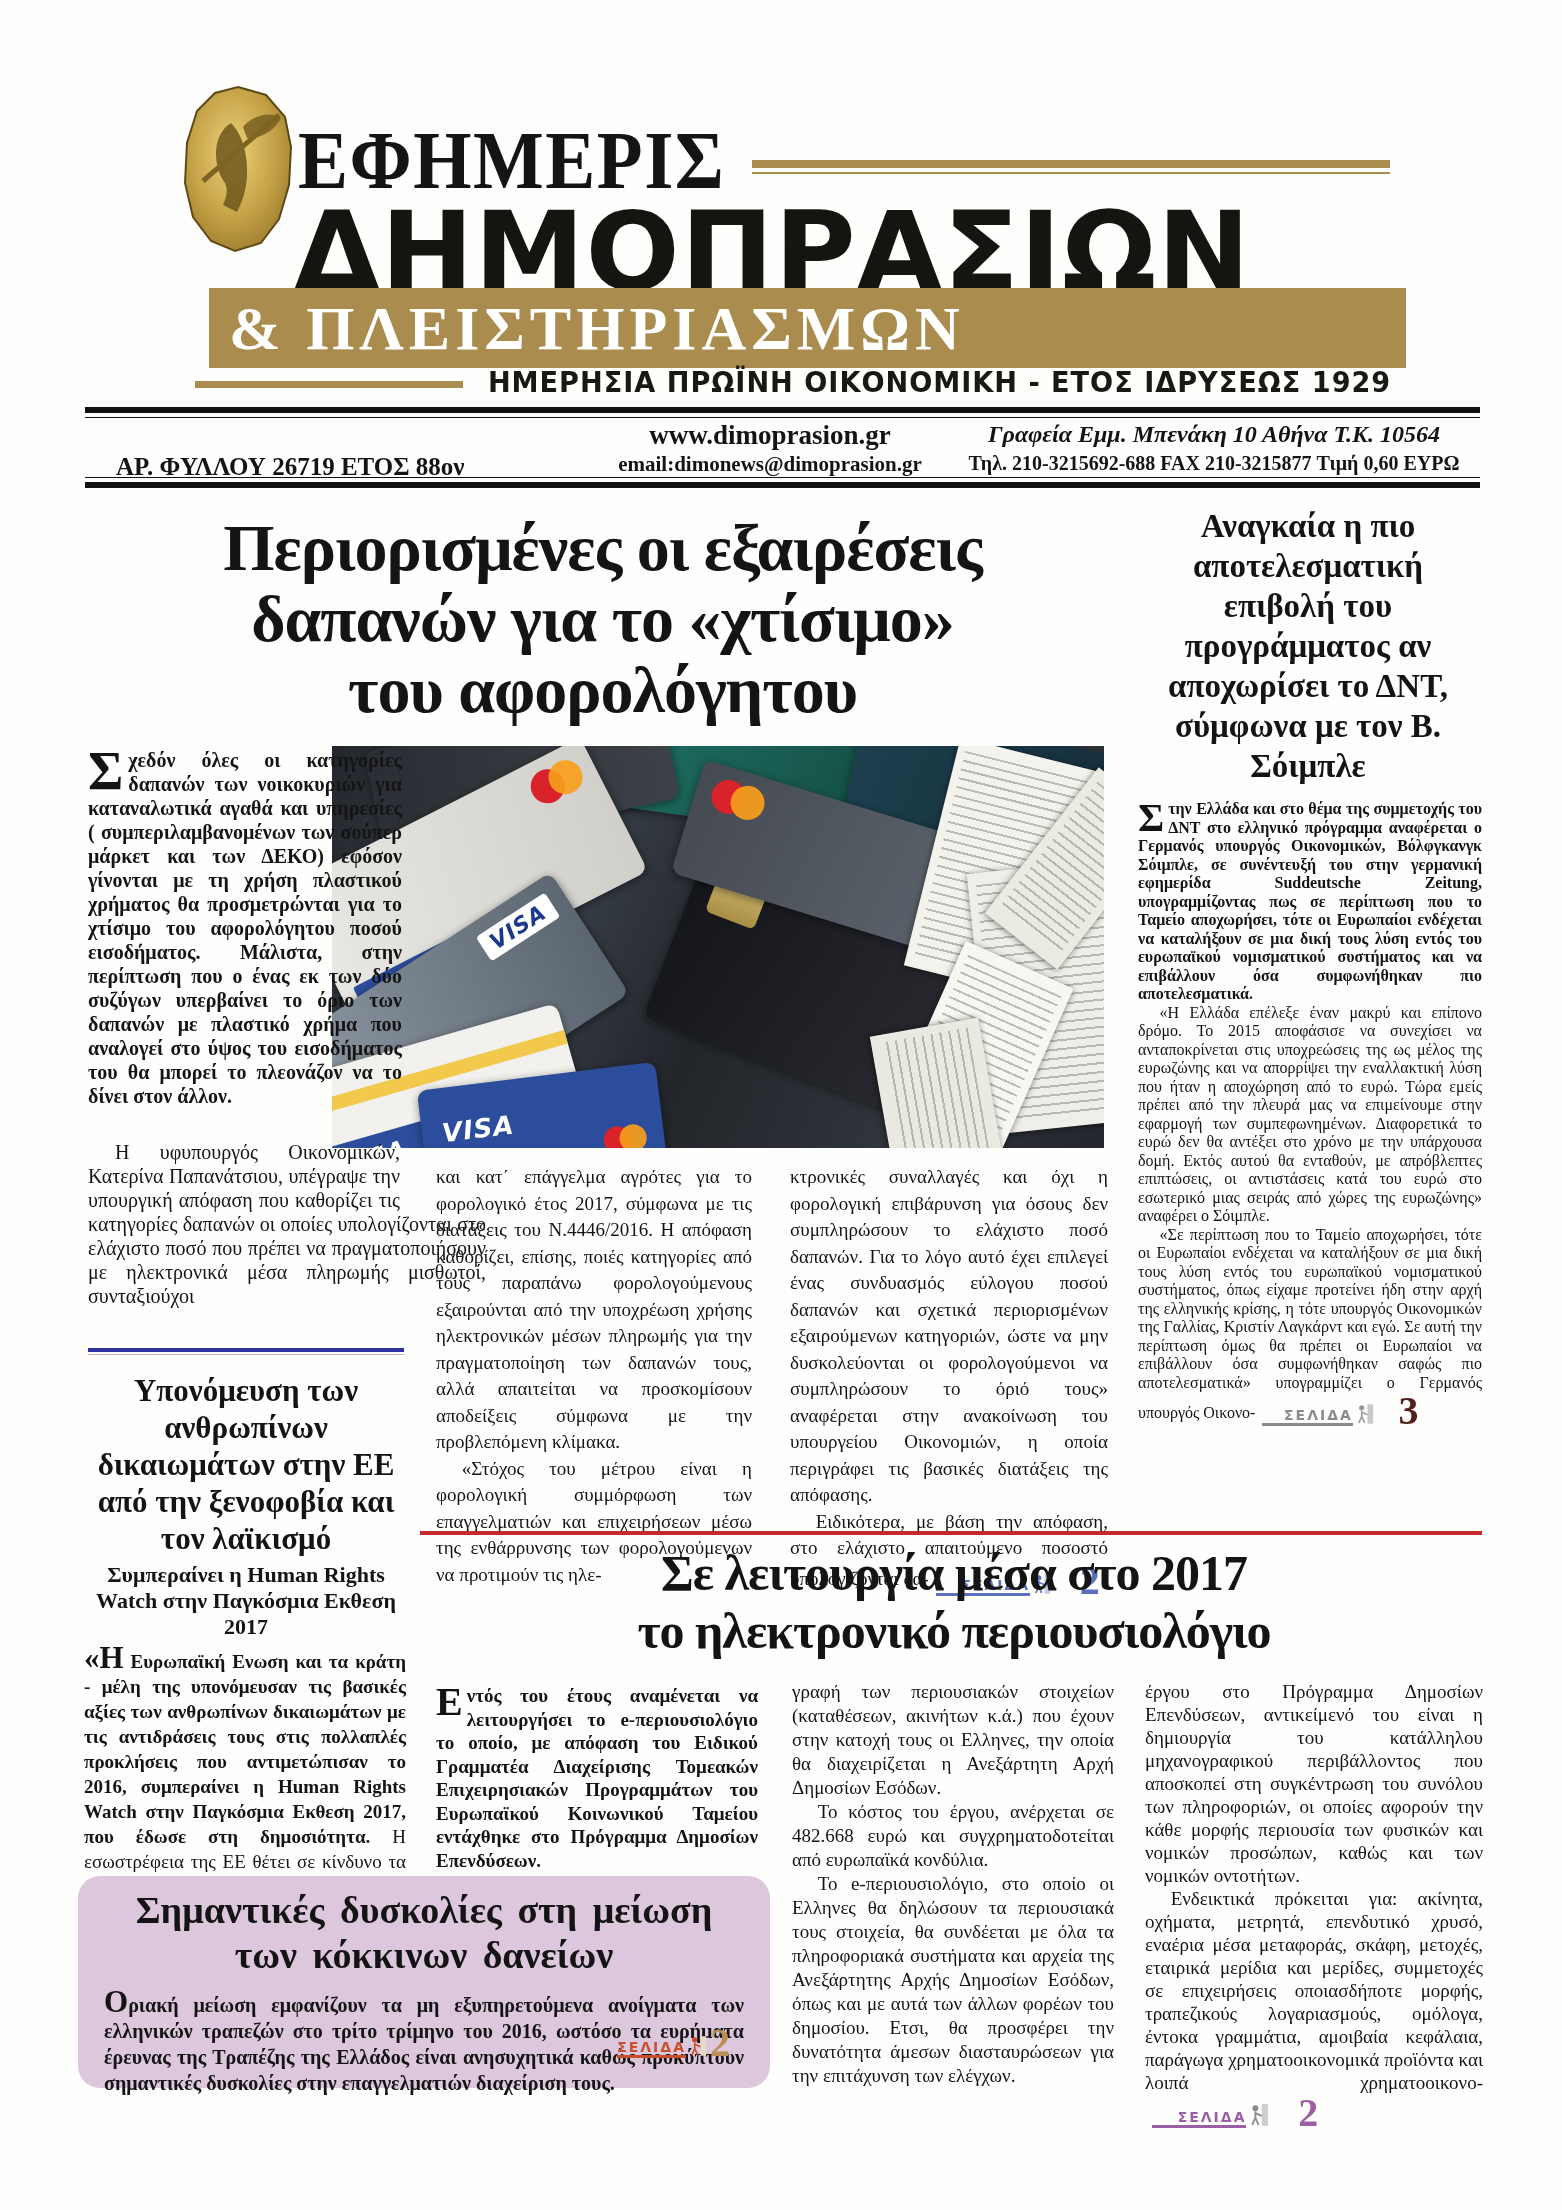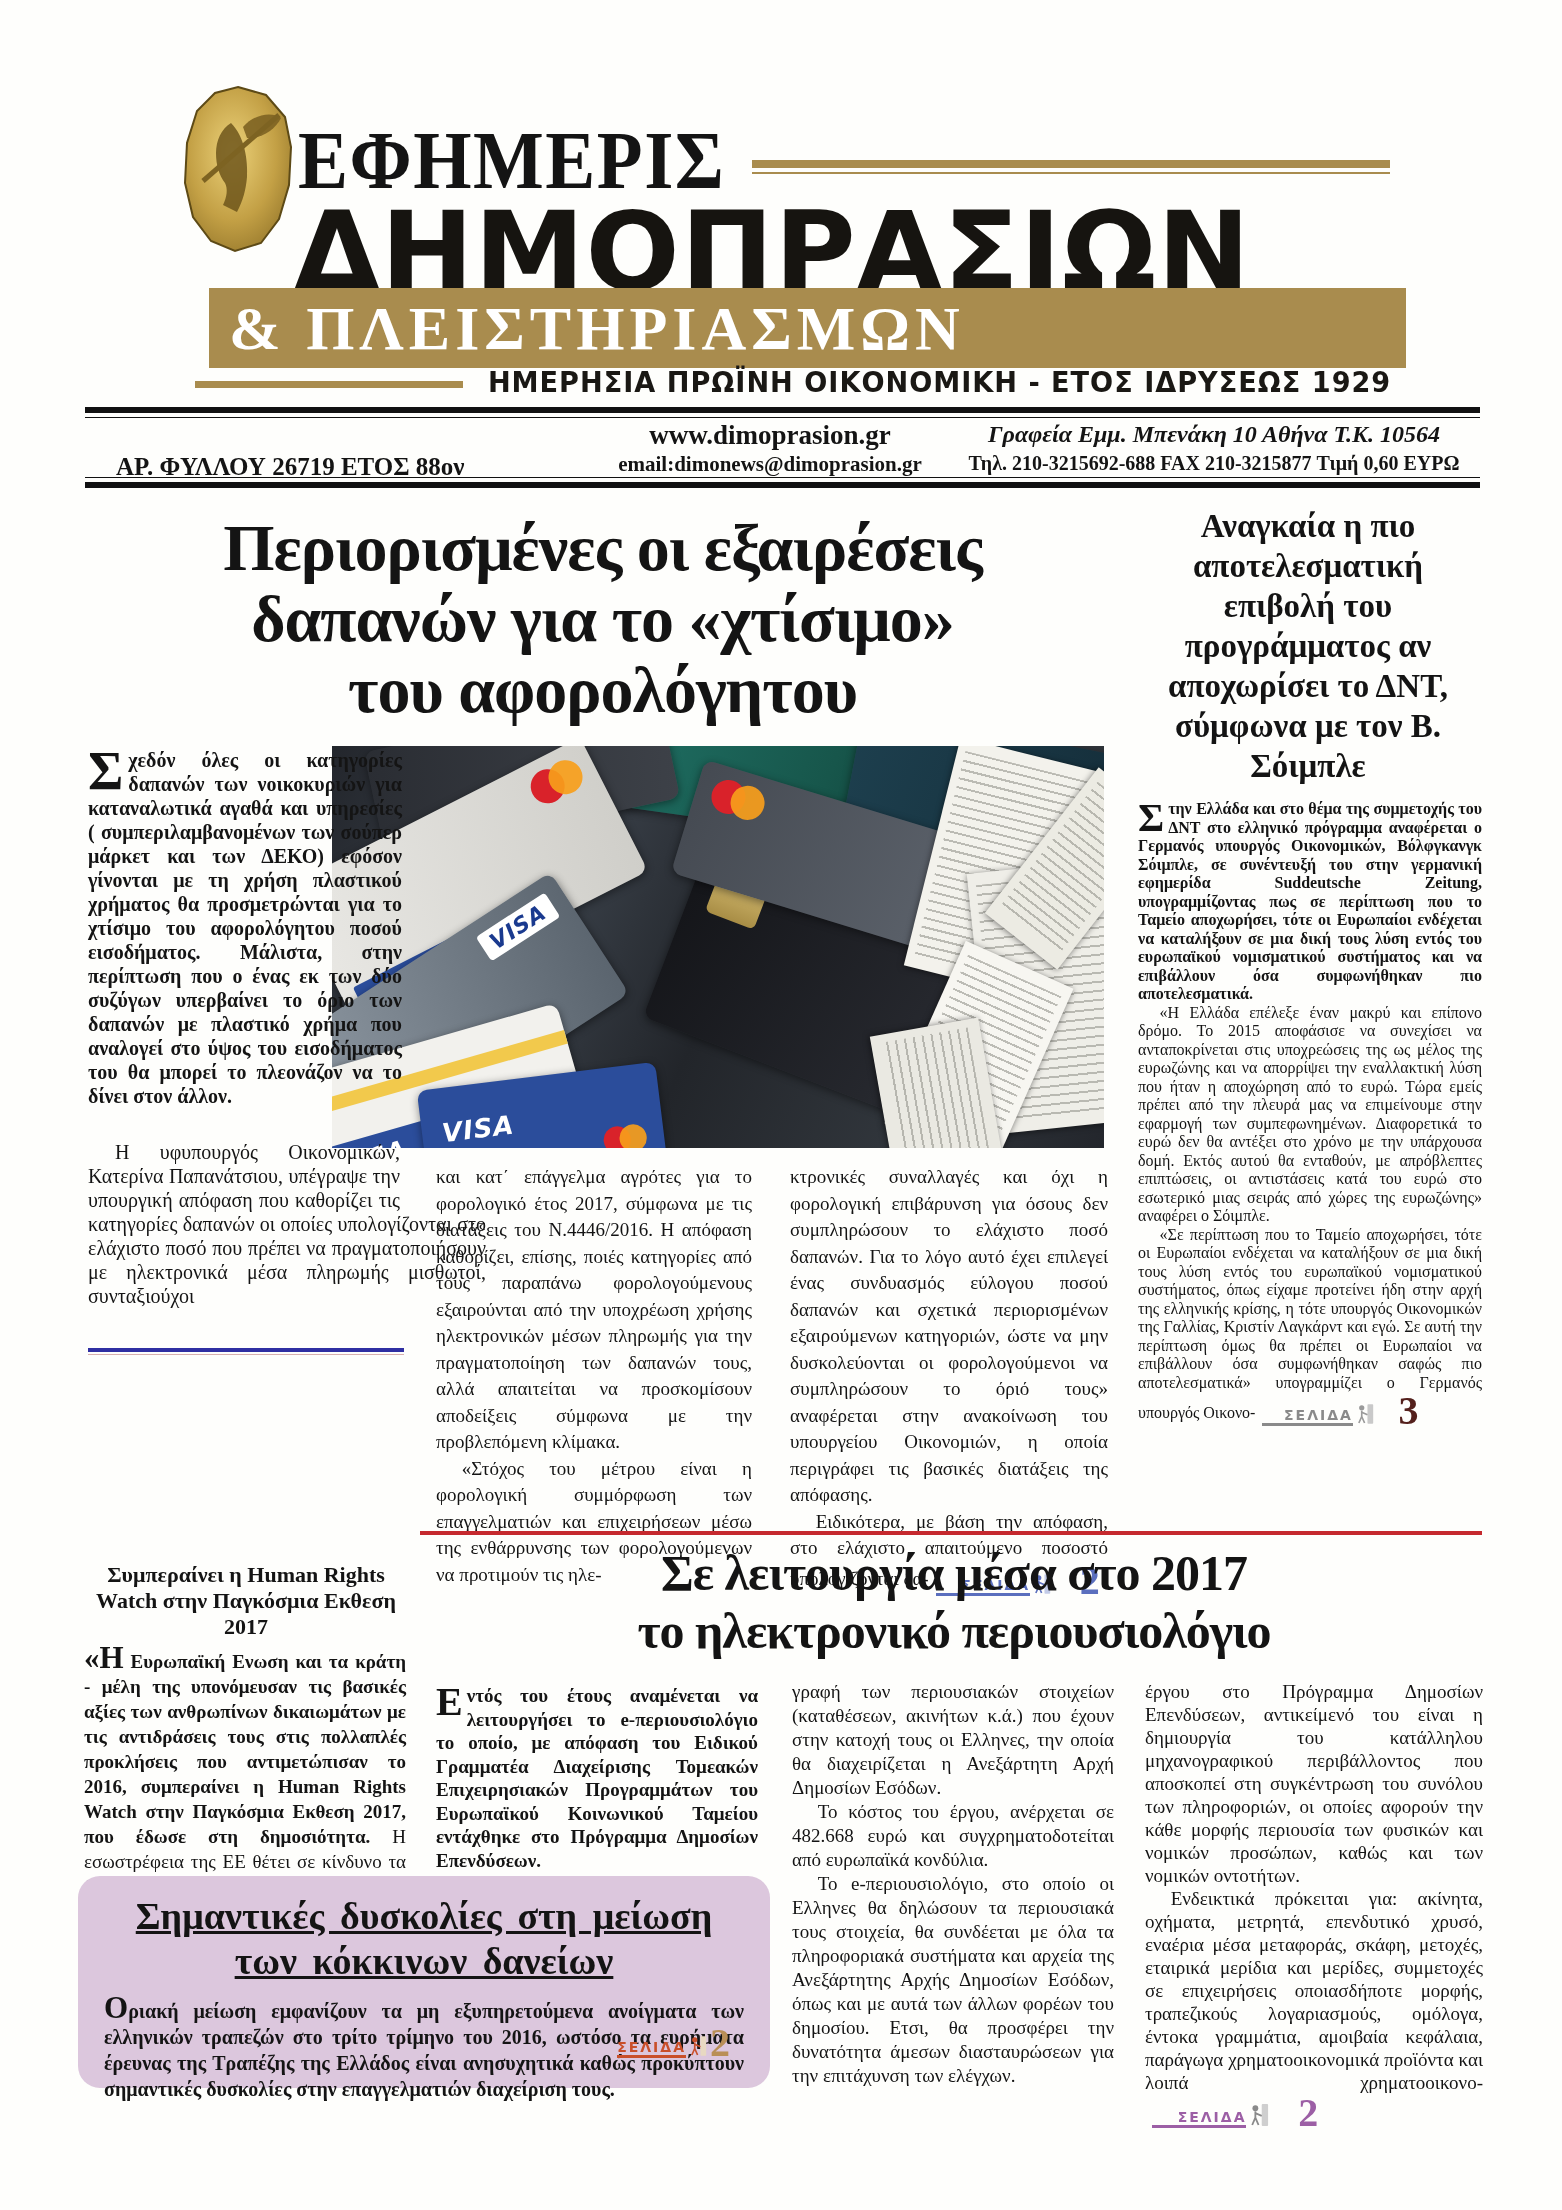--- a/index.html
+++ b/index.html
@@ -192,20 +192,21 @@
     <p class="b"><span class="dropcap">Σ</span><span>χεδόν όλες οι κατηγορίες δαπανών των νοικοκυριών για καταναλωτικά αγαθά και υπηρεσίες ( συμπεριλαμβανομένων των σούπερ μάρκετ και των ΔΕΚΟ) εφόσον γίνονται με τη χρήση πλαστικού χρήματος θα προσμετρώνται για το χτίσιμο του αφορολόγητου ποσού εισοδήματος. Μάλιστα, στην περίπτωση που ο ένας εκ των δύο συζύγων υπερβαίνει το όριο των δαπανών με πλαστικό χρήμα που αναλογεί στο ύψος του εισοδήματος του θα μπορεί το πλεονάζον να το δίνει στον άλλον.</span></p>
   </div>
   <div class="abs t1" style="left:88px;top:1140px;width:398px;">
     <div style="float:right;width:86px;height:50px;"></div>
     <p class="ind">Η υφυπουργός Οικονομικών, Κατερίνα Παπανάτσιου, υπέγραψε την υπουργική απόφαση που καθορίζει τις κατηγορίες δαπανών οι οποίες υπολογίζονται στο ελάχιστο ποσό που πρέπει να πραγματοποιήσουν με ηλεκτρονικά μέσα πληρωμής μισθωτοί, συνταξιούχοι</p>
   </div>
 
   <div class="rule" style="left:88px;top:1348px;width:316px;height:4px;background:#2f2fa2;"></div>
   <div class="rule" style="left:88px;top:1354px;width:316px;height:1px;background:#d8b0b0;"></div>
 
+  <div class="abs hl-hrw" style="left:84px;top:1372px;width:324px;">Υπονόμευση των ανθρωπίνων δικαιωμάτων στην ΕΕ από την ξενοφοβία και τον λαϊκισμό</div>
   <div class="abs sub-hrw" style="left:84px;top:1562px;width:324px;">Συμπεραίνει η Human Rights Watch στην Παγκόσμια Εκθεση 2017</div>
   <div class="abs hrwbody" style="left:84px;top:1648px;width:322px;">
     <p><span class="open-big">«Η</span><span class="b"> Ευρωπαϊκή Ενωση και τα κράτη - μέλη της υπονόμευσαν τις βασικές αξίες των ανθρωπίνων δικαιωμάτων με τις αντιδράσεις τους στις πολλαπλές προκλήσεις που αντιμετώπισαν το 2016, συμπεραίνει η Human Rights Watch στην Παγκόσμια Εκθεση 2017, που έδωσε στη δημοσιότητα.</span><span> Η εσωστρέφεια της ΕΕ θέτει σε κίνδυνο τα δικαιώματα, αναφέρει, η οργάνωση και προσθέτει, πως</span><span class="jump j-red">
           <span class="jlabel">ΣΕΛΙΔΑ</span>
           <svg class="jfig" width="18" height="24" viewBox="0 0 22 26">
             <rect x="14" y="1" width="7" height="24" rx="1" fill="#ddb9c4"></rect>
             <circle cx="7" cy="5.5" r="3.2" fill="#c9245a"></circle>
             <path d="M7 9 L7 16 M7 16 L3.5 24 M7 16 L10.5 24 M7 11 L14 14" stroke="#c9245a" stroke-width="2" fill="none"></path>
           </svg>
           <span class="jnum">3</span>
@@ -253,21 +254,21 @@
           <svg class="jfig" width="20" height="26" viewBox="0 0 22 26">
             <rect x="14" y="1" width="7" height="24" rx="1" fill="#cfcfcf"></rect>
             <circle cx="7" cy="5.5" r="3.2" fill="#8a8a8a"></circle>
             <path d="M7 9 L7 16 M7 16 L3.5 24 M7 16 L10.5 24 M7 11 L14 14" stroke="#8a8a8a" stroke-width="2" fill="none"></path>
           </svg>
           <span class="jnum">2</span>
         </span></p>
   </div>
 
   <div class="abs pbox" style="left:78px;top:1876px;width:692px;height:212px;">
-    <div class="hl-box" style="margin-top:18px;padding:0 30px;text-decoration:underline;">Σημαντικές δυσκολίες στη μείωση των κόκκινων δανείων</div>
+    <div class="hl-box" style="margin-top:12px;padding:0 30px;">Σημαντικές δυσκολίες στη μείωση των κόκκινων δανείων</div>
     <p class="body" style="margin-top:14px;"><span class="open-big">Ο</span><span>ριακή μείωση εμφανίζουν τα μη εξυπηρετούμενα ανοίγματα των ελληνικών τραπεζών στο τρίτο τρίμηνο του 2016, ωστόσο τα ευρήματα έρευνας της Τραπέζης της Ελλάδος είναι ανησυχητικά καθώς προκύπτουν σημαντικές δυσκολίες στην επαγγελματιών διαχείριση τους.</span></p>
     <span class="jump j-orange" style="position:absolute;right:40px;bottom:30px;">
         <span class="jlabel">ΣΕΛΙΔΑ</span>
         <svg class="jfig" width="18" height="24" viewBox="0 0 22 26">
           <rect x="14" y="1" width="7" height="24" rx="1" fill="#e8d9c2"></rect>
           <circle cx="7" cy="5.5" r="3.2" fill="#c94f2a"></circle>
           <path d="M7 9 L7 16 M7 16 L3.5 24 M7 16 L10.5 24 M7 11 L14 14" stroke="#c94f2a" stroke-width="2" fill="none"></path>
         </svg>
         <span class="jnum">2</span>
       </span>

